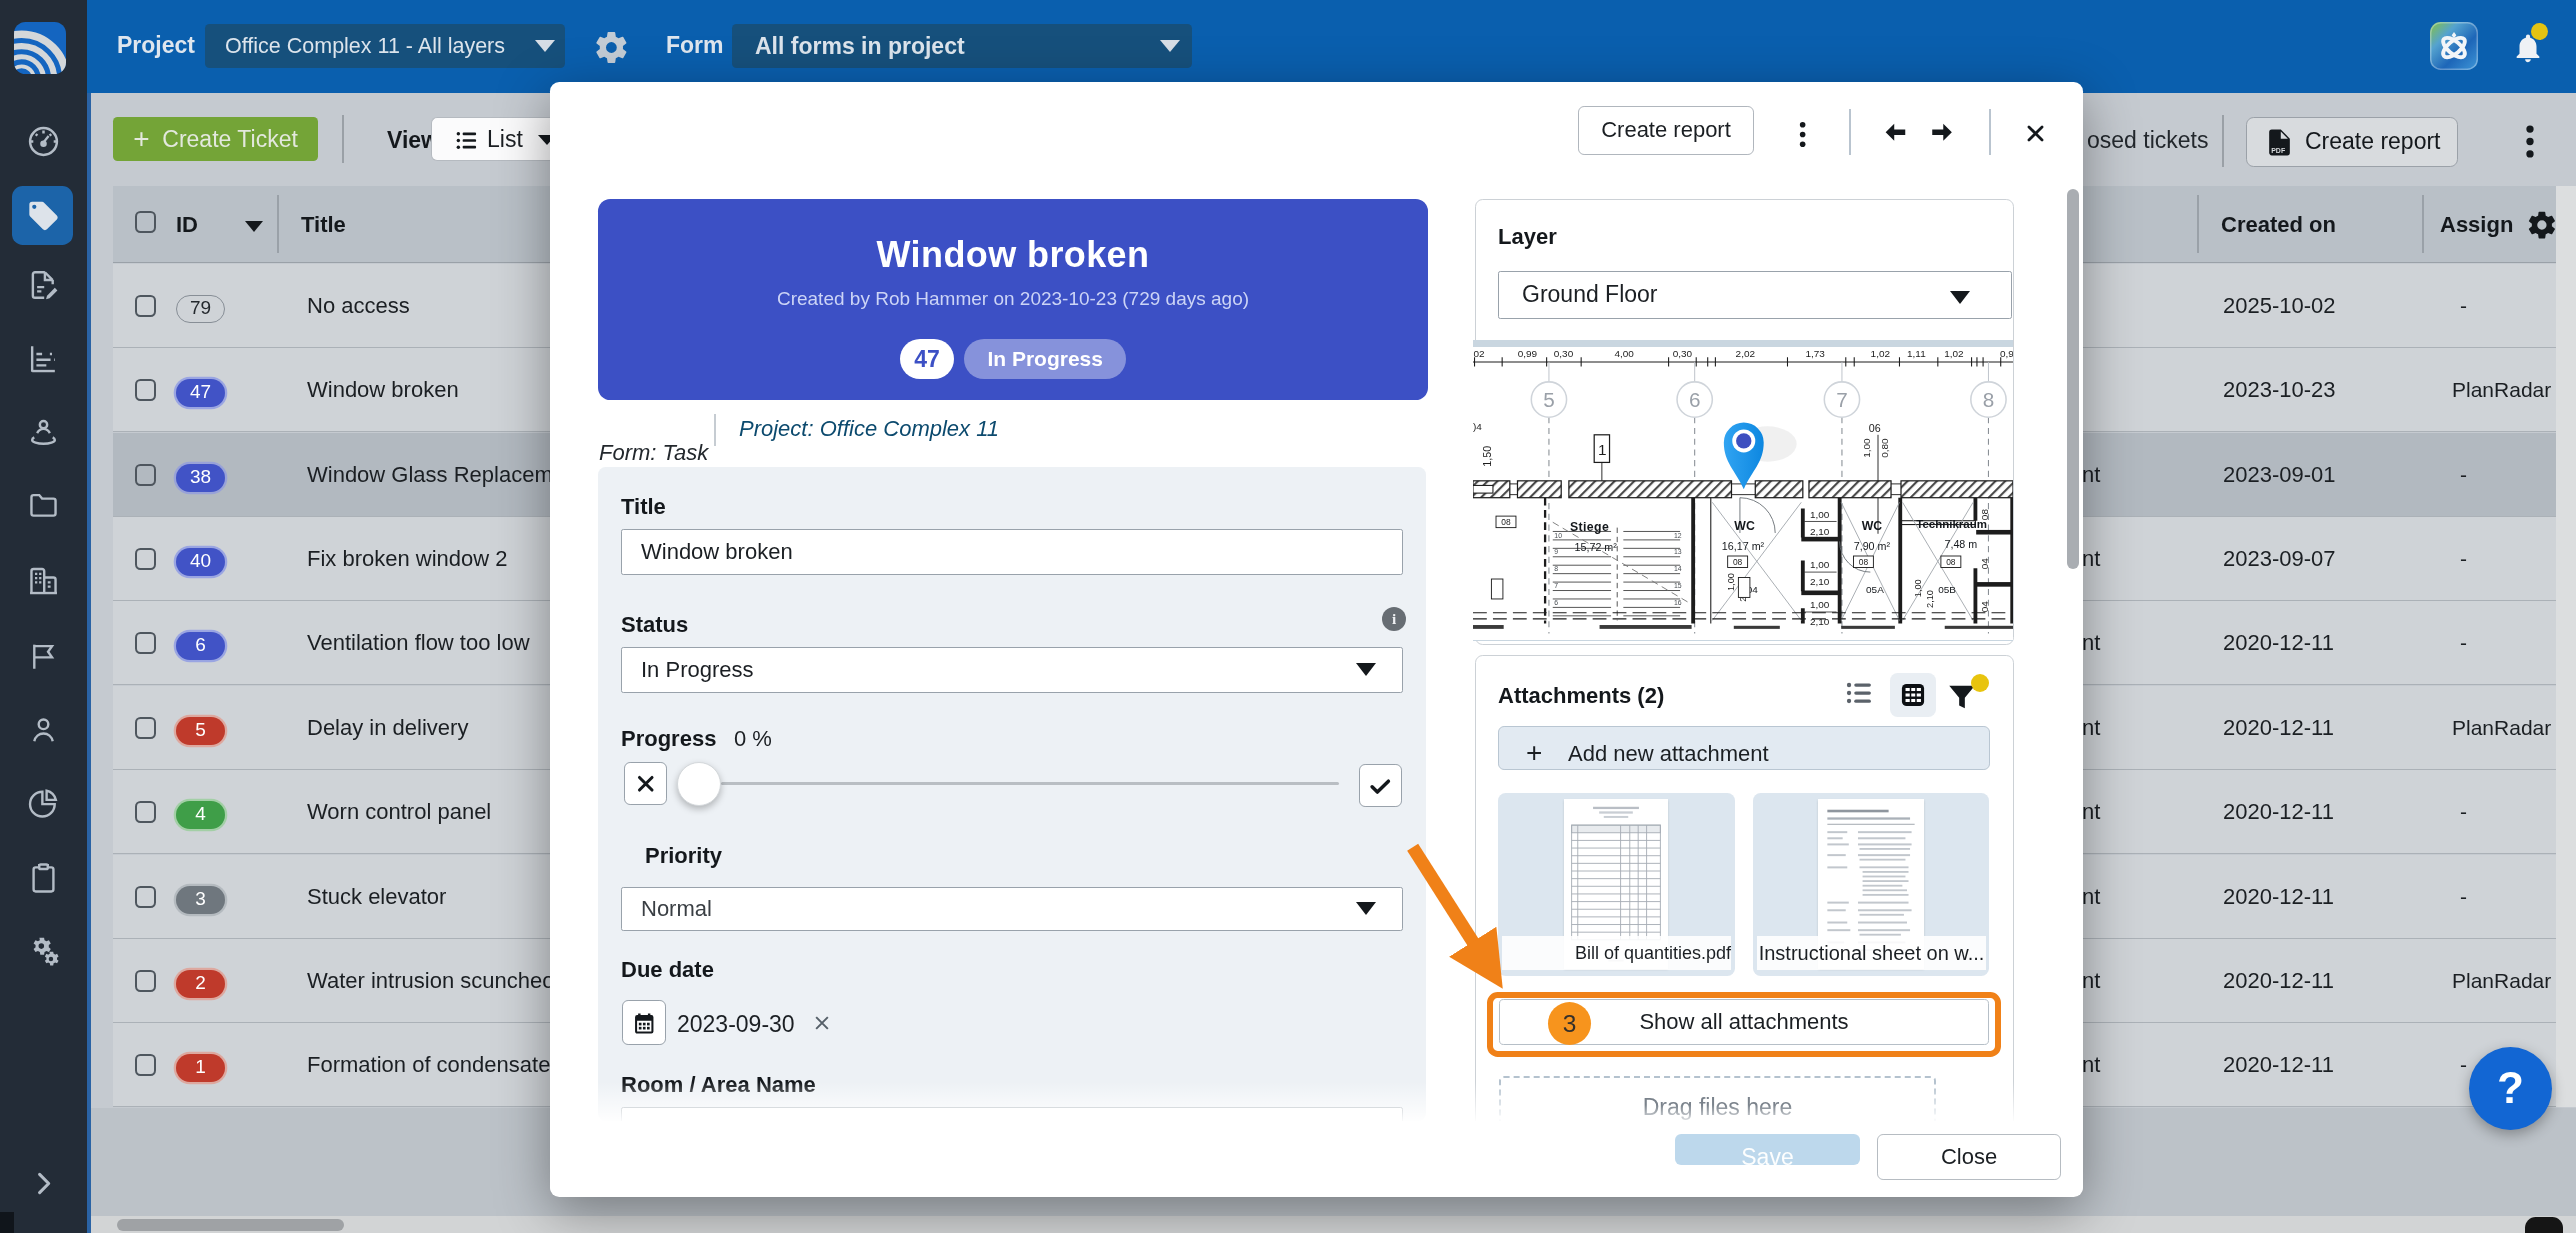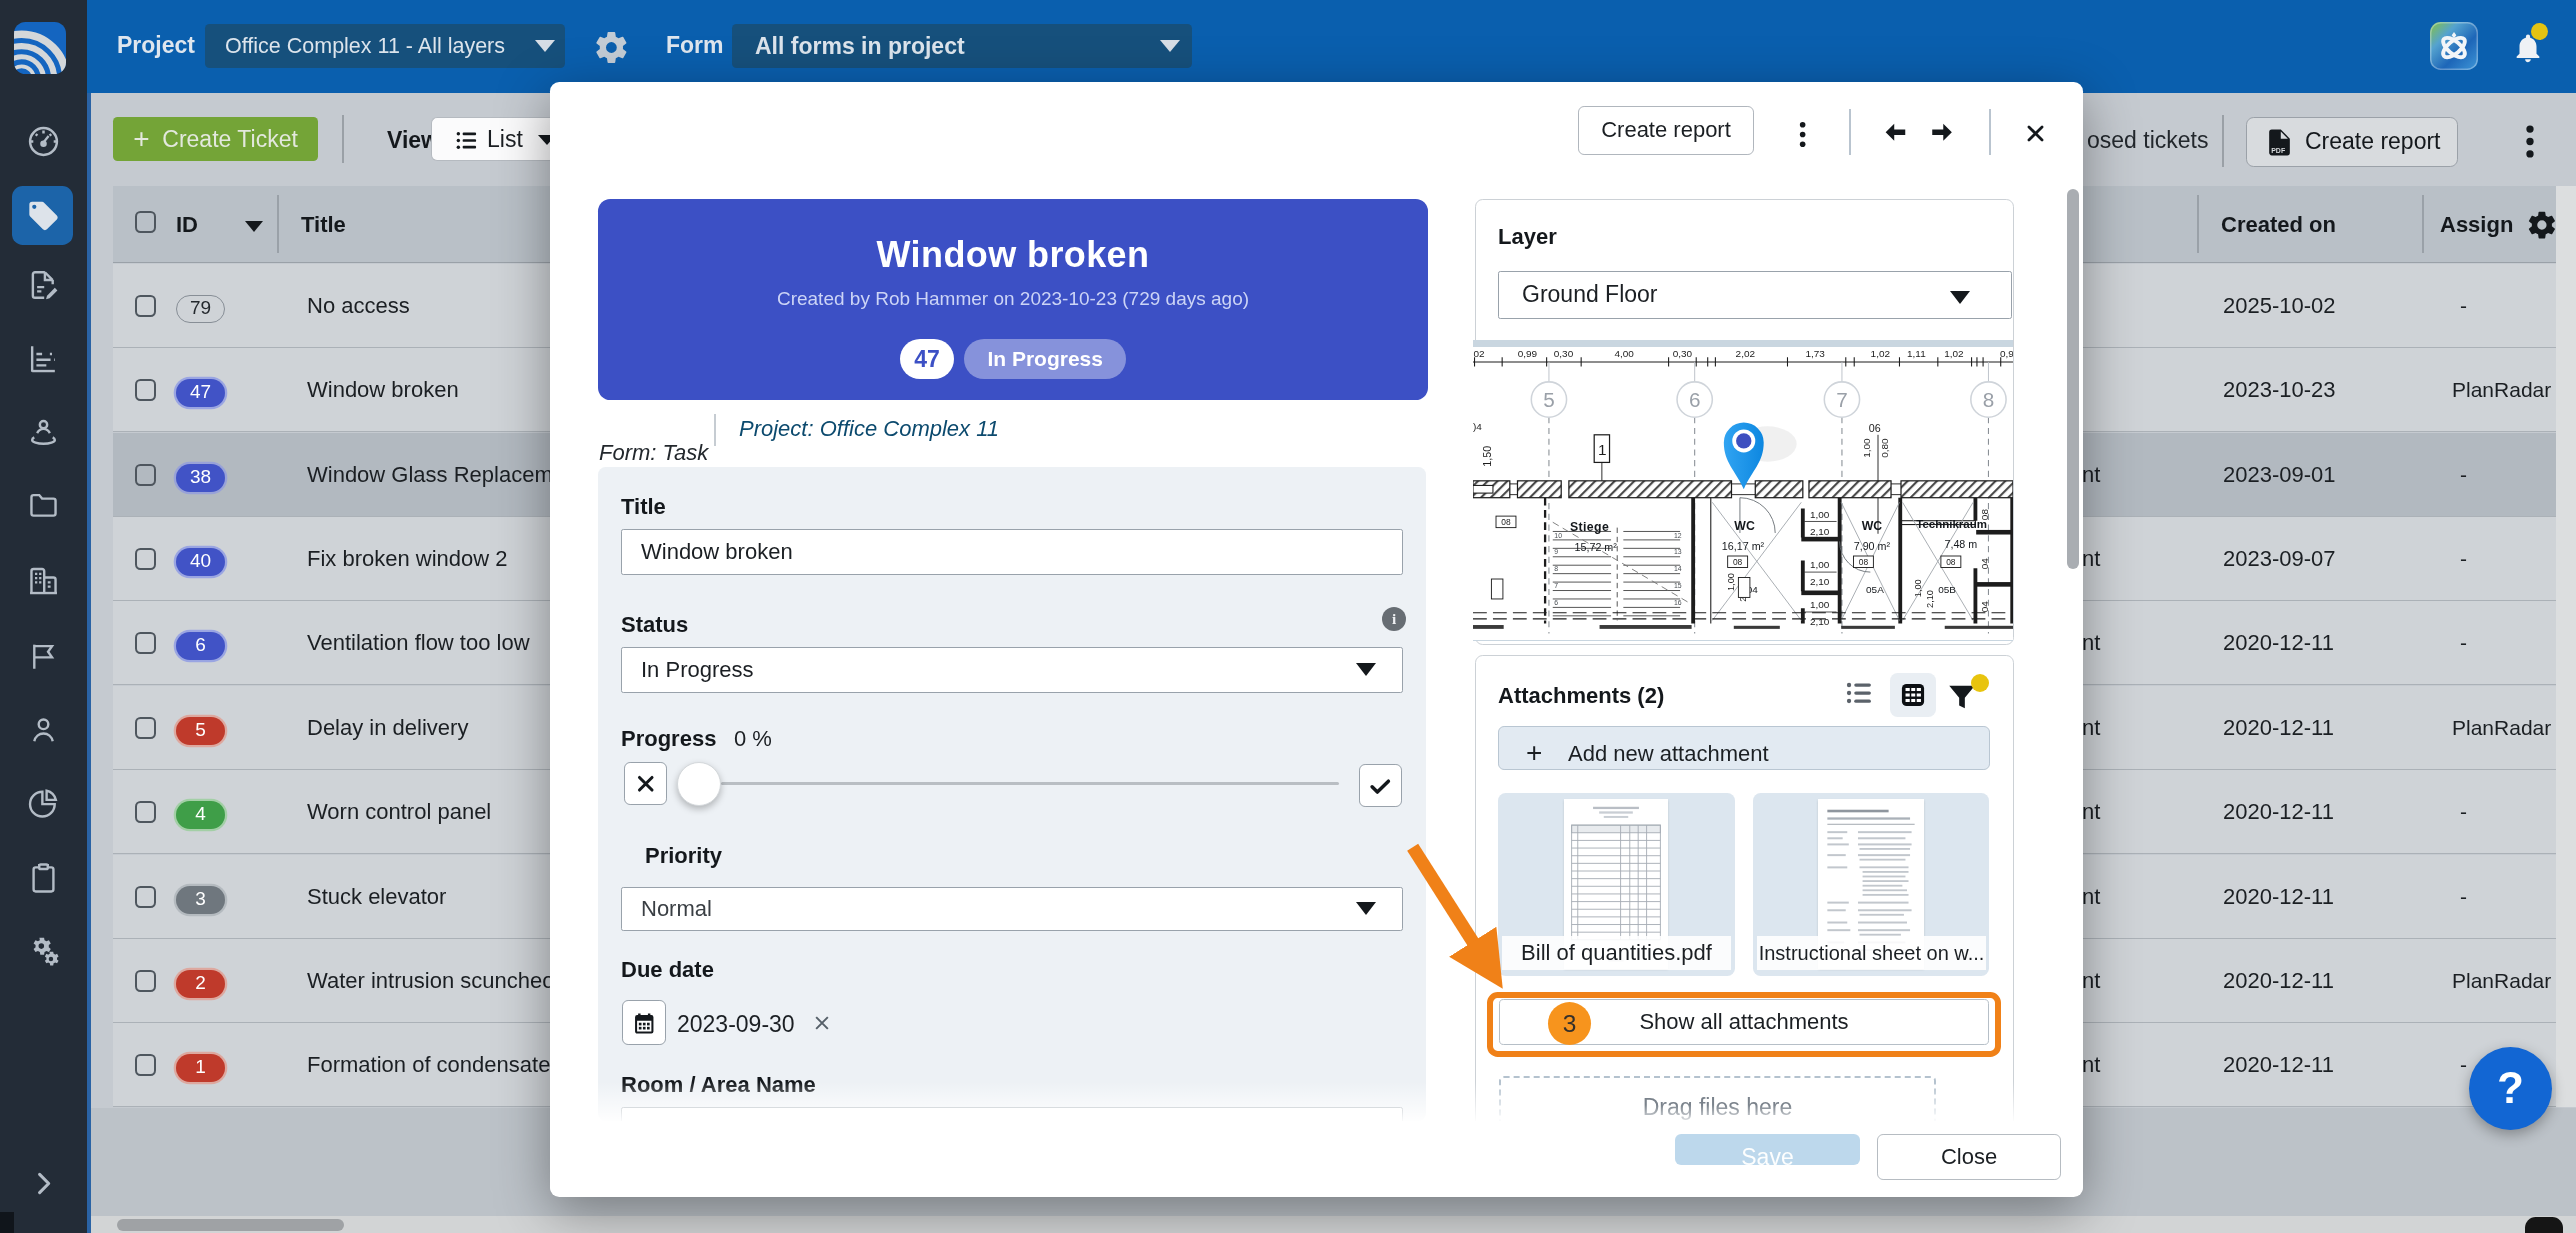--- a/index.html
+++ b/index.html
@@ -623,21 +623,21 @@
         <rect x="12" y="170" width="30" height="2.6"></rect>
           <rect x="52" y="170" width="68" height="2.6"></rect>
           <rect x="54" y="176" width="54" height="2.4"></rect>
         <rect x="12" y="186" width="22" height="2.6"></rect>
           <rect x="52" y="186" width="62" height="2.6"></rect>
         <rect x="12" y="196" width="26" height="2.6"></rect>
           <rect x="52" y="196" width="66" height="2.6"></rect>
       </g>
     </svg>
   </div>
-  <div class="abs" style="left:952px; top:854px; width:229px; height:34px; background:rgba(255,255,255,0.88); font-size:22px; text-align:center; line-height:34px;">Bill of quantities.pdf</div>
+  <div class="abs" style="left:952px; top:854px; width:229px; height:34px; background:rgba(255,255,255,0.88); font-size:18px; text-align:right; line-height:34px;">Bill of quantities.pdf</div>
   <div class="abs" style="left:1207px; top:854px; width:229px; height:34px; background:rgba(255,255,255,0.88); font-size:20px; text-align:center; line-height:34px; white-space:nowrap; overflow:hidden;">Instructional sheet on w...</div>
 
   <div class="abs" style="left:949px; top:994px; width:437px; height:92px; border:2.3px dashed #b4c2ce; border-radius:4.6px;"></div>
 
   <svg class="abs" style="left:844px; top:753px;" width="123" height="176" viewBox="0 0 160 230">
     <defs>
         <marker id="ah" markerWidth="4.6" markerHeight="4.6" refX="0.6" refY="2.3" orient="auto">
           <path d="M0,0.15 L4.3,2.3 L0,4.45 z" fill="#f08118"></path>
         </marker>
       </defs>

